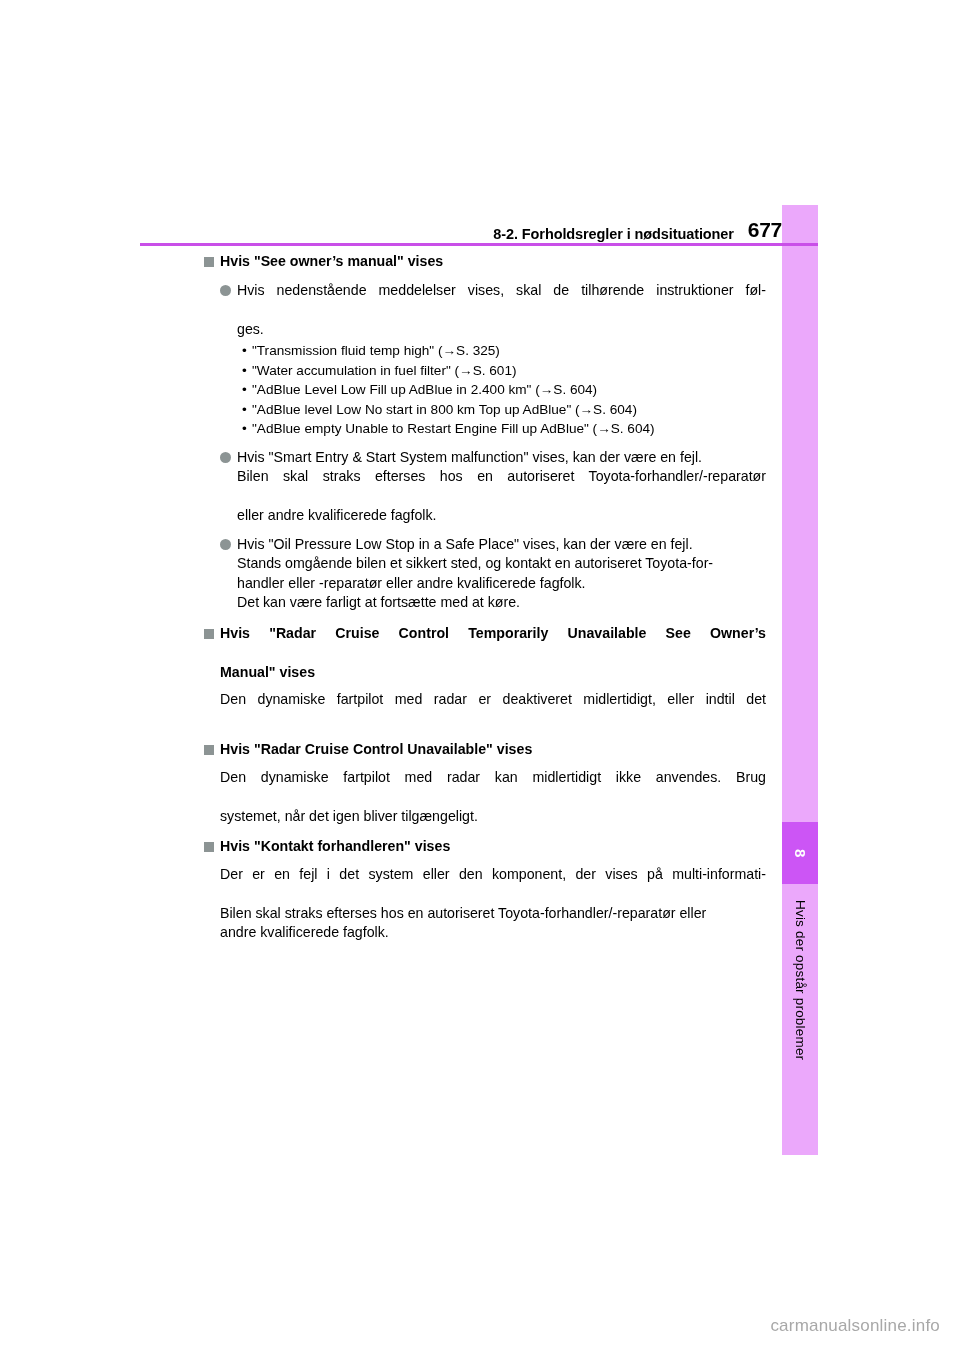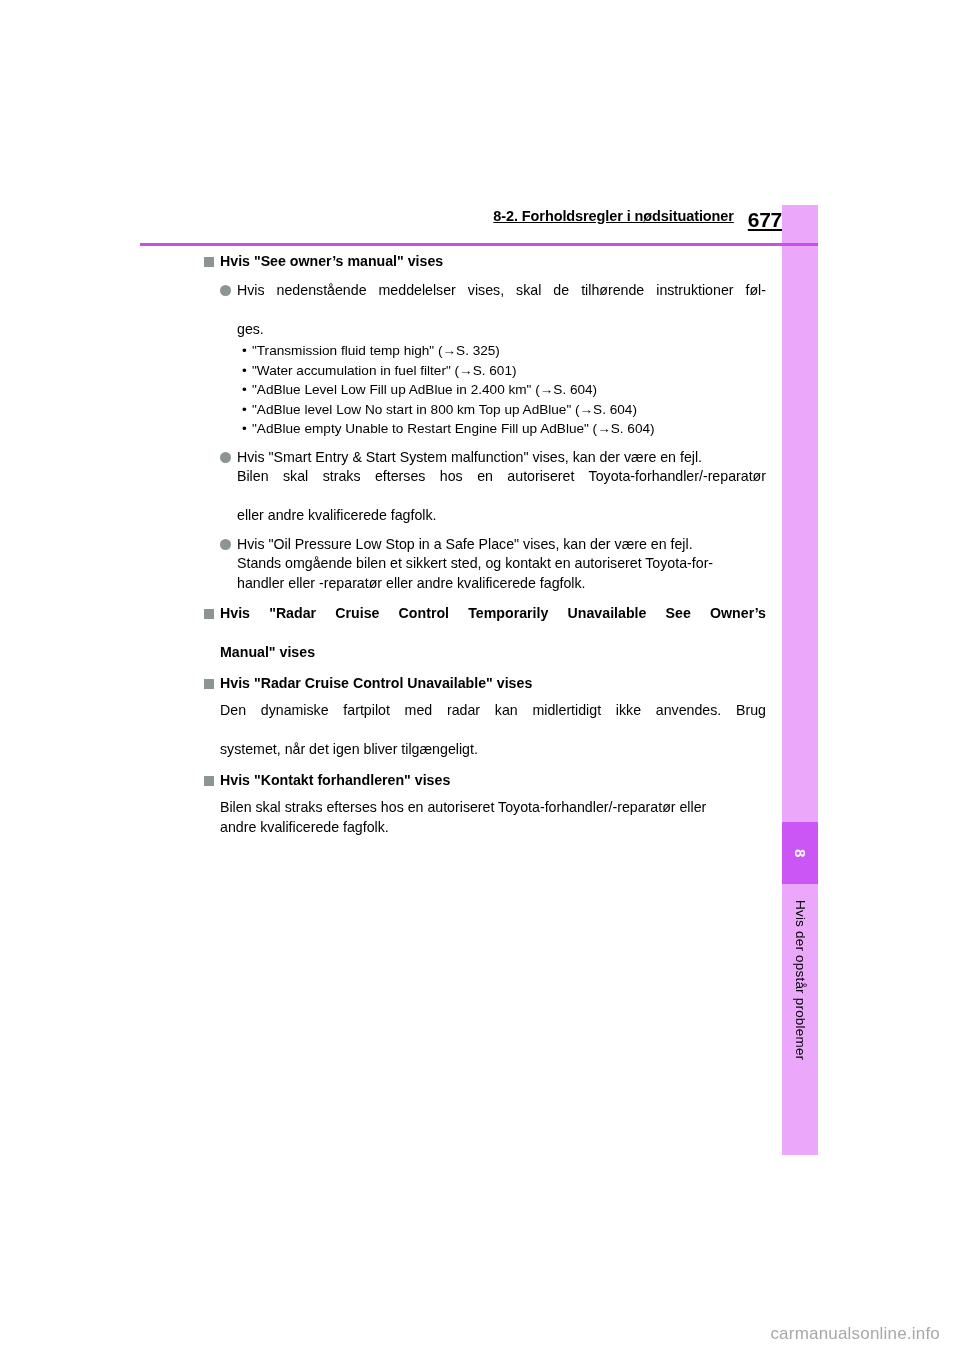--- a/index.html
+++ b/index.html
@@ -66,23 +66,22 @@
   }
 
   
   #page-header {
     position: absolute;
     left: 140px;
     top: 208px;
     width: 642px;
     height: 34px;
     display: flex;
-    align-items: flex-start;
+    align-items: flex-end;
     justify-content: flex-end;
-    text-decoration: underline;
   }
   #header-section {
     font-size: 14.5px;
     font-weight: bold;
     letter-spacing: -0.1px;
   }
   #header-page-number {
     font-size: 21px;
     font-weight: bold;
     margin-left: 14px;
@@ -189,21 +188,20 @@
   
   #watermark {
     position: absolute;
     left: 0;
     top: 1316px;
     width: 940px;
     text-align: right;
     font-size: 17px;
     color: #a8a8a8;
     letter-spacing: 0.2px;
-    margin-top: 8px;
   }
 </style>
 </head>
 <body>
 
 <div id="chapter-tab" style="background: rgb(235, 168, 251);"></div>
 <div id="chapter-number-box" style="background: rgb(204, 85, 245);">
   <span>8</span>
 </div>
 <div id="chapter-tab-label" style="background: rgb(235, 168, 251);">
@@ -258,50 +256,53 @@
       <span class="line">Hvis "Smart Entry &amp; Start System malfunction" vises, kan der være en fejl.</span>
       <span class="line stretch">Bilen skal straks efterses hos en autoriseret Toyota-forhandler/-reparatør</span>
       <span class="line">eller andre kvalificerede fagfolk.</span>
     </div>
 
     <div class="dot-item">
       <span class="marker"></span>
       <span class="line">Hvis "Oil Pressure Low Stop in a Safe Place" vises, kan der være en fejl.</span>
       <span class="line">Stands omgående bilen et sikkert sted, og kontakt en autoriseret Toyota-for-</span>
       <span class="line">handler eller -reparatør eller andre kvalificerede fagfolk.</span>
+      <span class="line">Det kan være farligt at fortsætte med at køre.</span>
     </div>
   </div>
 
   <div class="sec">
     <div class="sq-head">
       <span class="marker"></span>
       <span class="justified stretch">Hvis "Radar Cruise Control Temporarily Unavailable See Owner’s</span>
       <span class="justified">Manual" vises</span>
     </div>
     <div class="para">
+      <span class="line stretch">Den dynamiske fartpilot med radar er deaktiveret midlertidigt, eller indtil det</span>
     </div>
   </div>
 
   <div class="sec">
     <div class="sq-head">
       <span class="marker"></span>
       <span>Hvis "Radar Cruise Control Unavailable" vises</span>
     </div>
     <div class="para">
       <span class="line stretch">Den dynamiske fartpilot med radar kan midlertidigt ikke anvendes. Brug</span>
       <span class="line">systemet, når det igen bliver tilgængeligt.</span>
     </div>
   </div>
 
   <div class="sec">
     <div class="sq-head">
       <span class="marker"></span>
       <span>Hvis "Kontakt forhandleren" vises</span>
     </div>
     <div class="para">
+      <span class="line stretch">Der er en fejl i det system eller den komponent, der vises på multi-informati-</span>
       <span class="line">Bilen skal straks efterses hos en autoriseret Toyota-forhandler/-reparatør eller</span>
       <span class="line">andre kvalificerede fagfolk.</span>
     </div>
   </div>
 
 
 </div>
 
 <div id="watermark">carmanualsonline.info</div>
 

